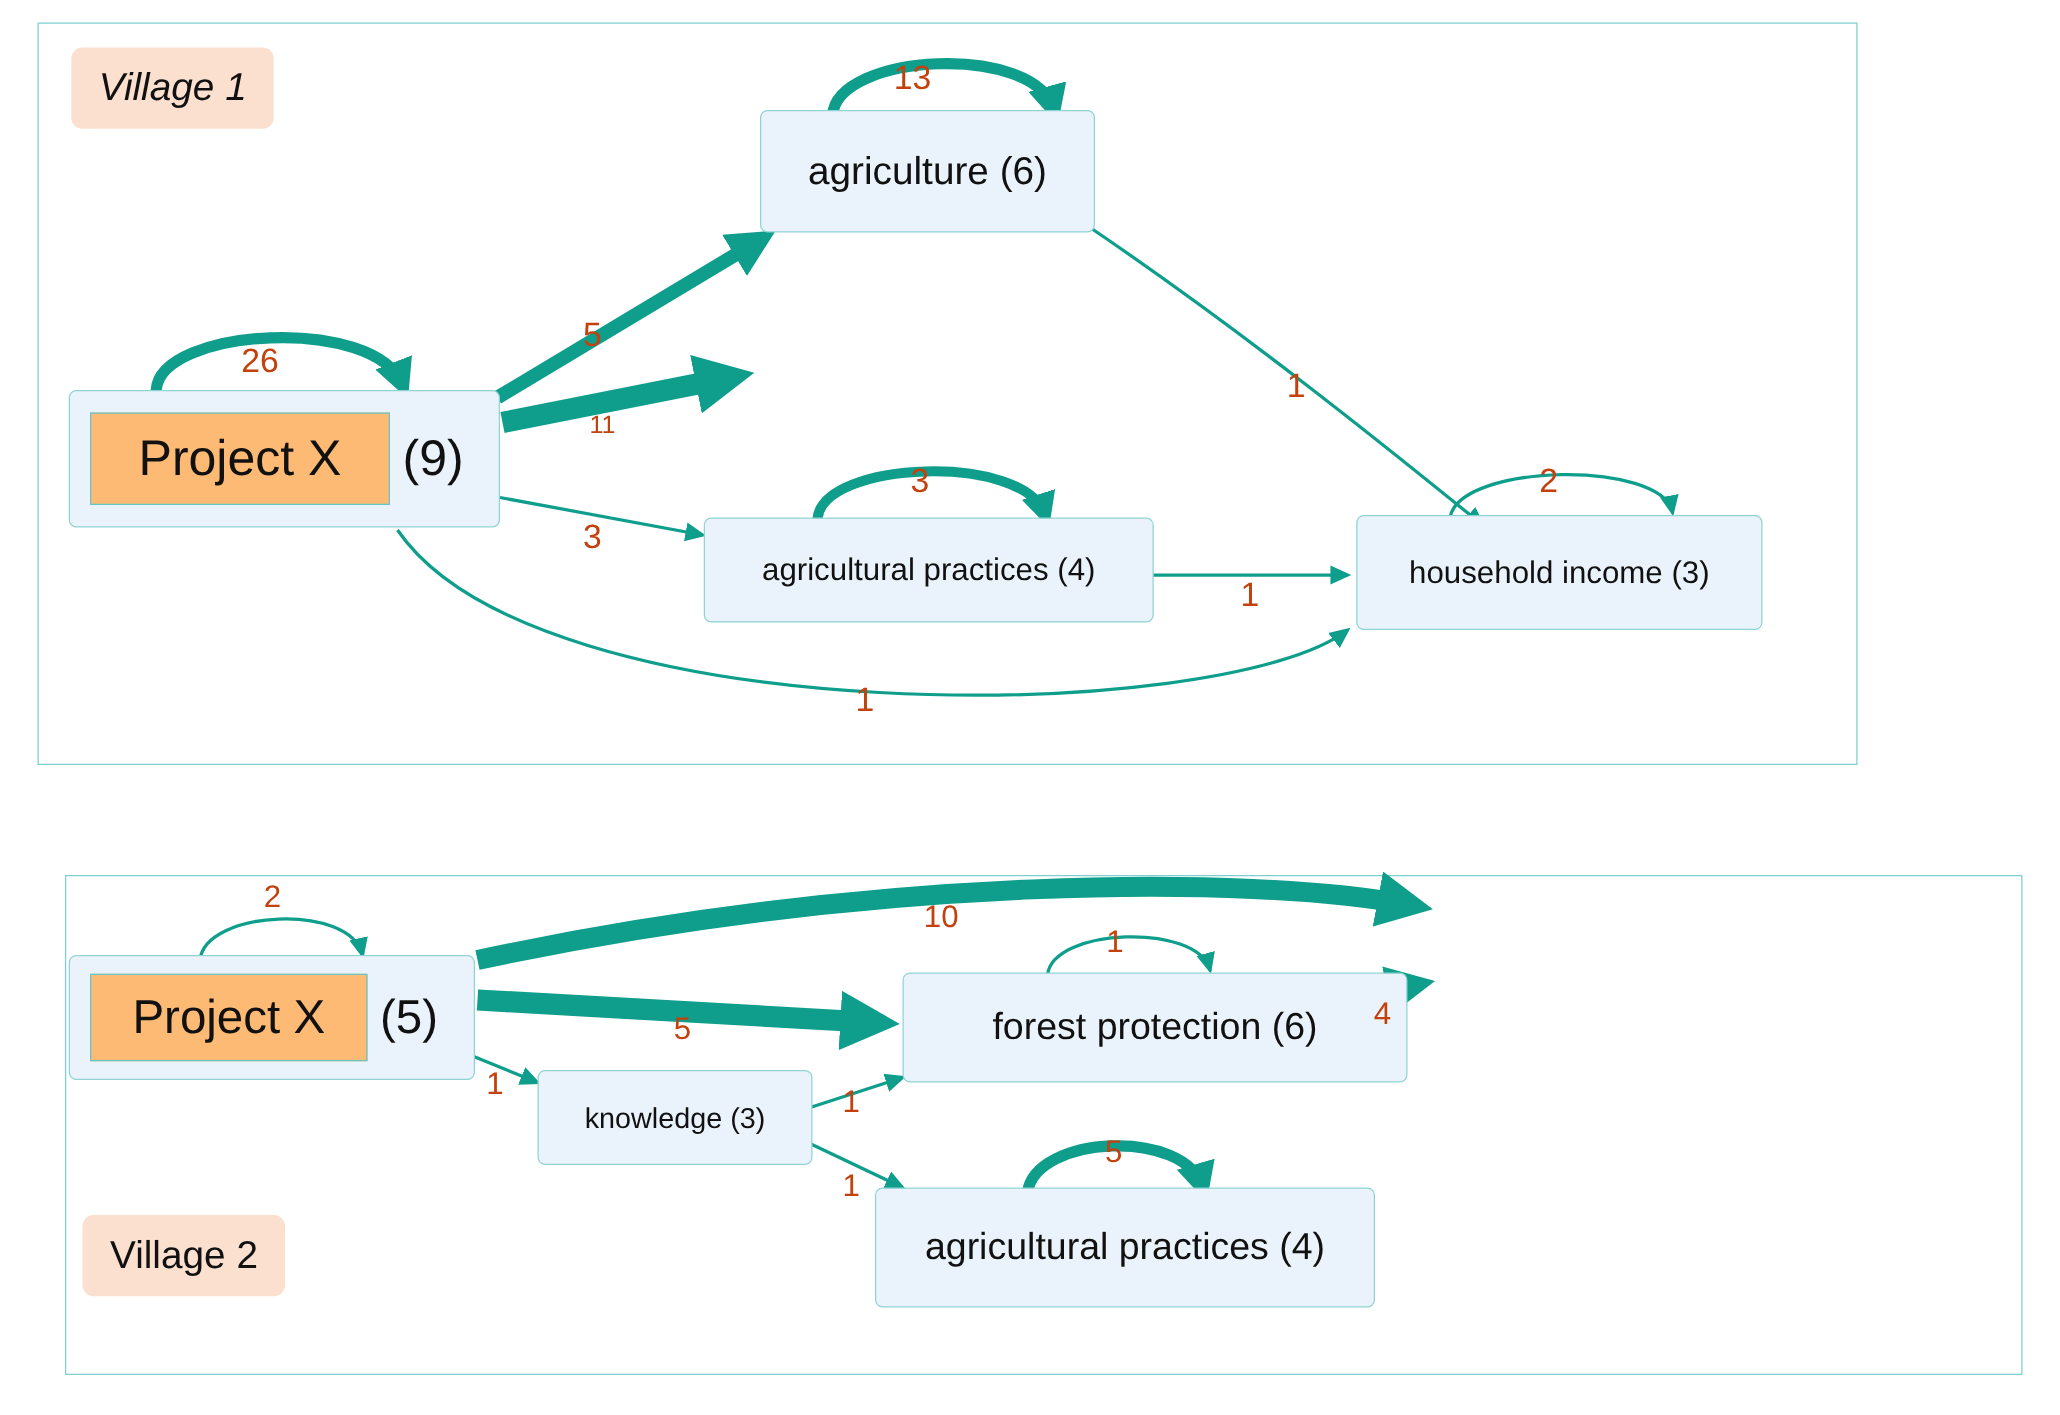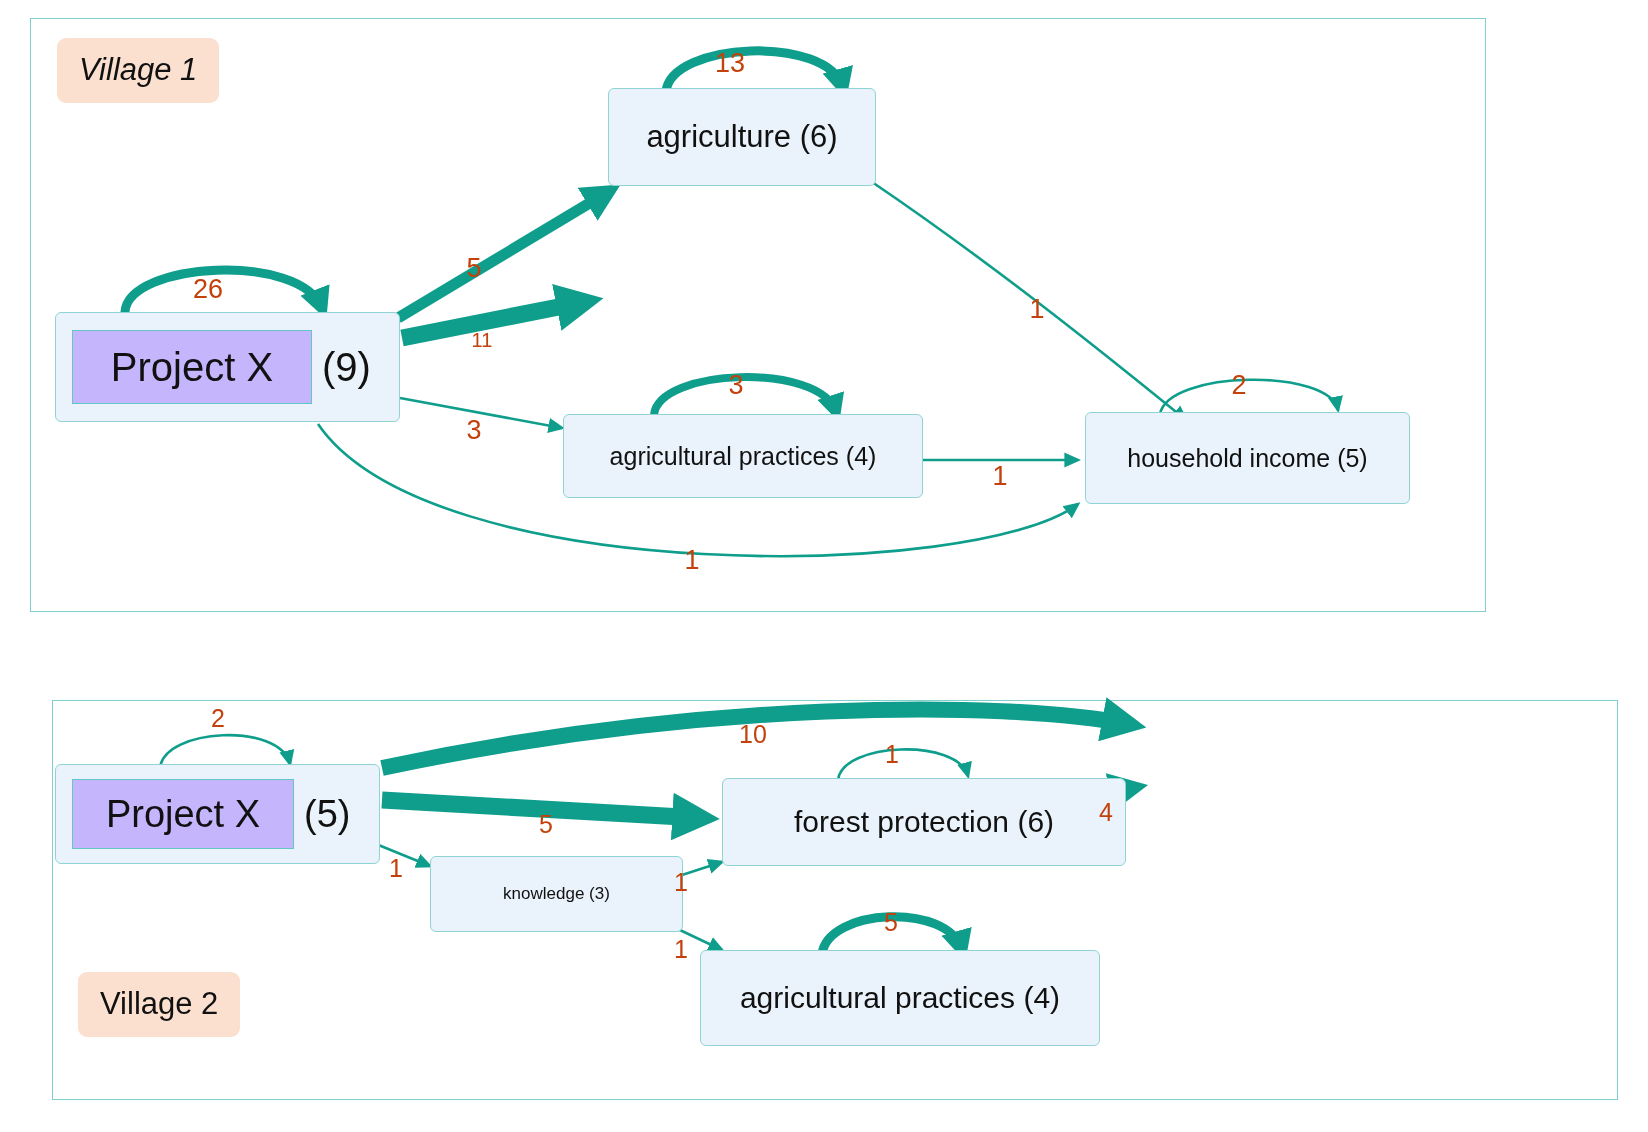--- a/index.html
+++ b/index.html
@@ -55,21 +55,21 @@
     color: #111111;
     text-align: center;
     white-space: nowrap;
   }
   .node.project {
     justify-content: flex-start;
     padding-left: 16px;
   }
   .node-inner-box {
     border: 1.6px solid #66c6c6;
-    background: #c4b5fd;
+    background: #fdba74;
     display: flex;
     align-items: center;
     justify-content: center;
     box-sizing: border-box;
   }
   .proj-count {
     padding-left: 10px;
   }
   .edge-label {
     position: absolute;
@@ -153,36 +153,36 @@
   <div class="node" style="left:608px; top:88px; width:268px; height:98px; font-size:31px;">
     <span>agriculture (6)</span>
   </div>
 
 
   <div class="node" style="left:563px; top:414px; width:360px; height:84px; font-size:25px;">
     <span>agricultural practices (4)</span>
   </div>
 
   <div class="node" style="left:1085px; top:412px; width:325px; height:92px; font-size:25px;">
-    <span>household income (5)</span>
+    <span>household income (3)</span>
   </div>
 
   <div class="node project" style="left:55px; top:764px; width:325px; height:100px; font-size:38px;">
     <div class="node-inner-box" style="width:222px; height:70px;">
       <span>Project X</span>
     </div>
     <span class="proj-count">(5)</span>
   </div>
 
 
   <div class="node" style="left:722px; top:778px; width:404px; height:88px; font-size:30px;">
     <span>forest protection (6)</span>
   </div>
 
-  <div class="node" style="left:430px; top:856px; width:253px; height:76px; font-size:17px;">
+  <div class="node" style="left:430px; top:856px; width:220px; height:76px; font-size:23px;">
     <span>knowledge (3)</span>
   </div>
 
   <div class="node" style="left:700px; top:950px; width:400px; height:96px; font-size:30px;">
     <span>agricultural practices (4)</span>
   </div>
 
   <div class="edge-label" style="left:208px; top:289px; font-size:27px;text-align:right;">26</div>
   <div class="edge-label" style="left:730px; top:63px; font-size:27px;">13</div>
   <div class="edge-label" style="left:736px; top:385px; font-size:27px;">3</div>
@@ -198,15 +198,15 @@
   <div class="edge-label" style="left:892px; top:754px; font-size:25px;">1</div>
   <div class="edge-label" style="left:891px; top:922px; font-size:25px;">5</div>
   <div class="edge-label" style="left:753px; top:734px; font-size:25px;">10</div>
   <div class="edge-label" style="left:546px; top:824px; font-size:25px;">5</div>
   <div class="edge-label" style="left:396px; top:868px; font-size:25px;">1</div>
   <div class="edge-label" style="left:681px; top:882px; font-size:25px;">1</div>
   <div class="edge-label" style="left:681px; top:949px; font-size:25px;">1</div>
   <div class="edge-label" style="left:1106px; top:812px; font-size:25px;">4</div>
 
   <div class="group-tag" style="left:57px; top:38px;font-style:italic;">Village 1</div>
-  <div class="group-tag" style="left:66px; top:972px;margin-left:12px;">Village 2</div>
+  <div class="group-tag" style="left:66px; top:972px;">Village 2</div>
 
 </div>
 
 </body></html>

